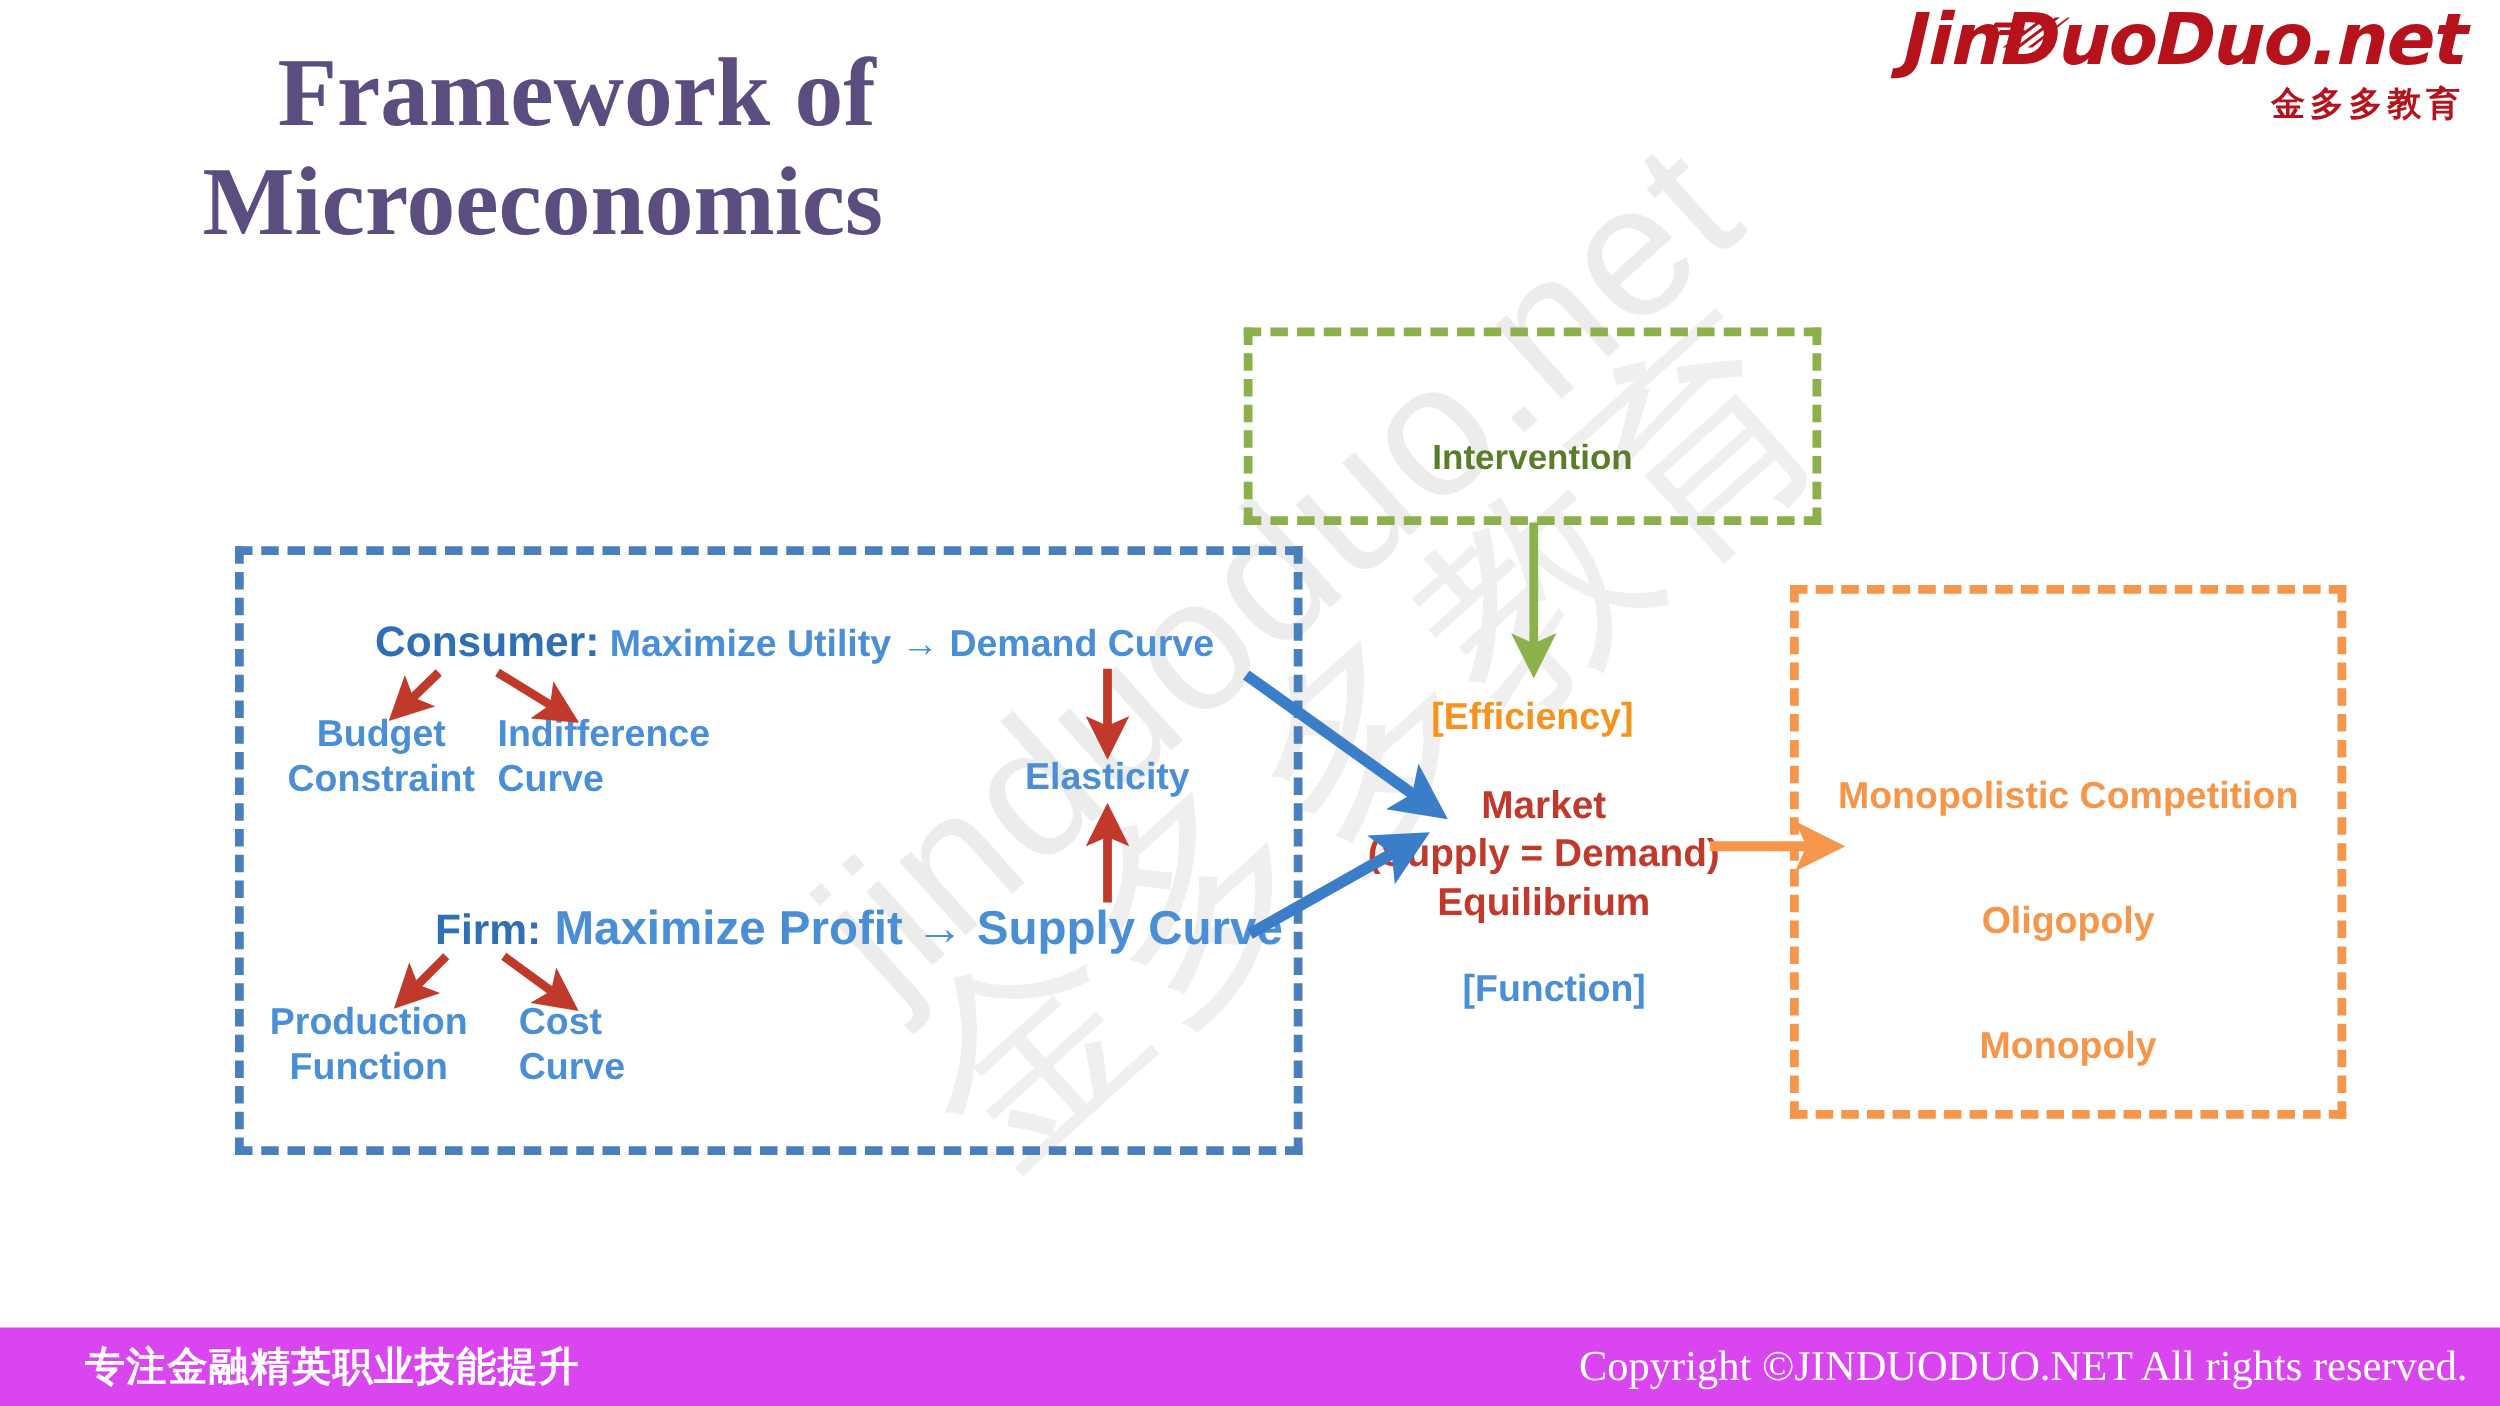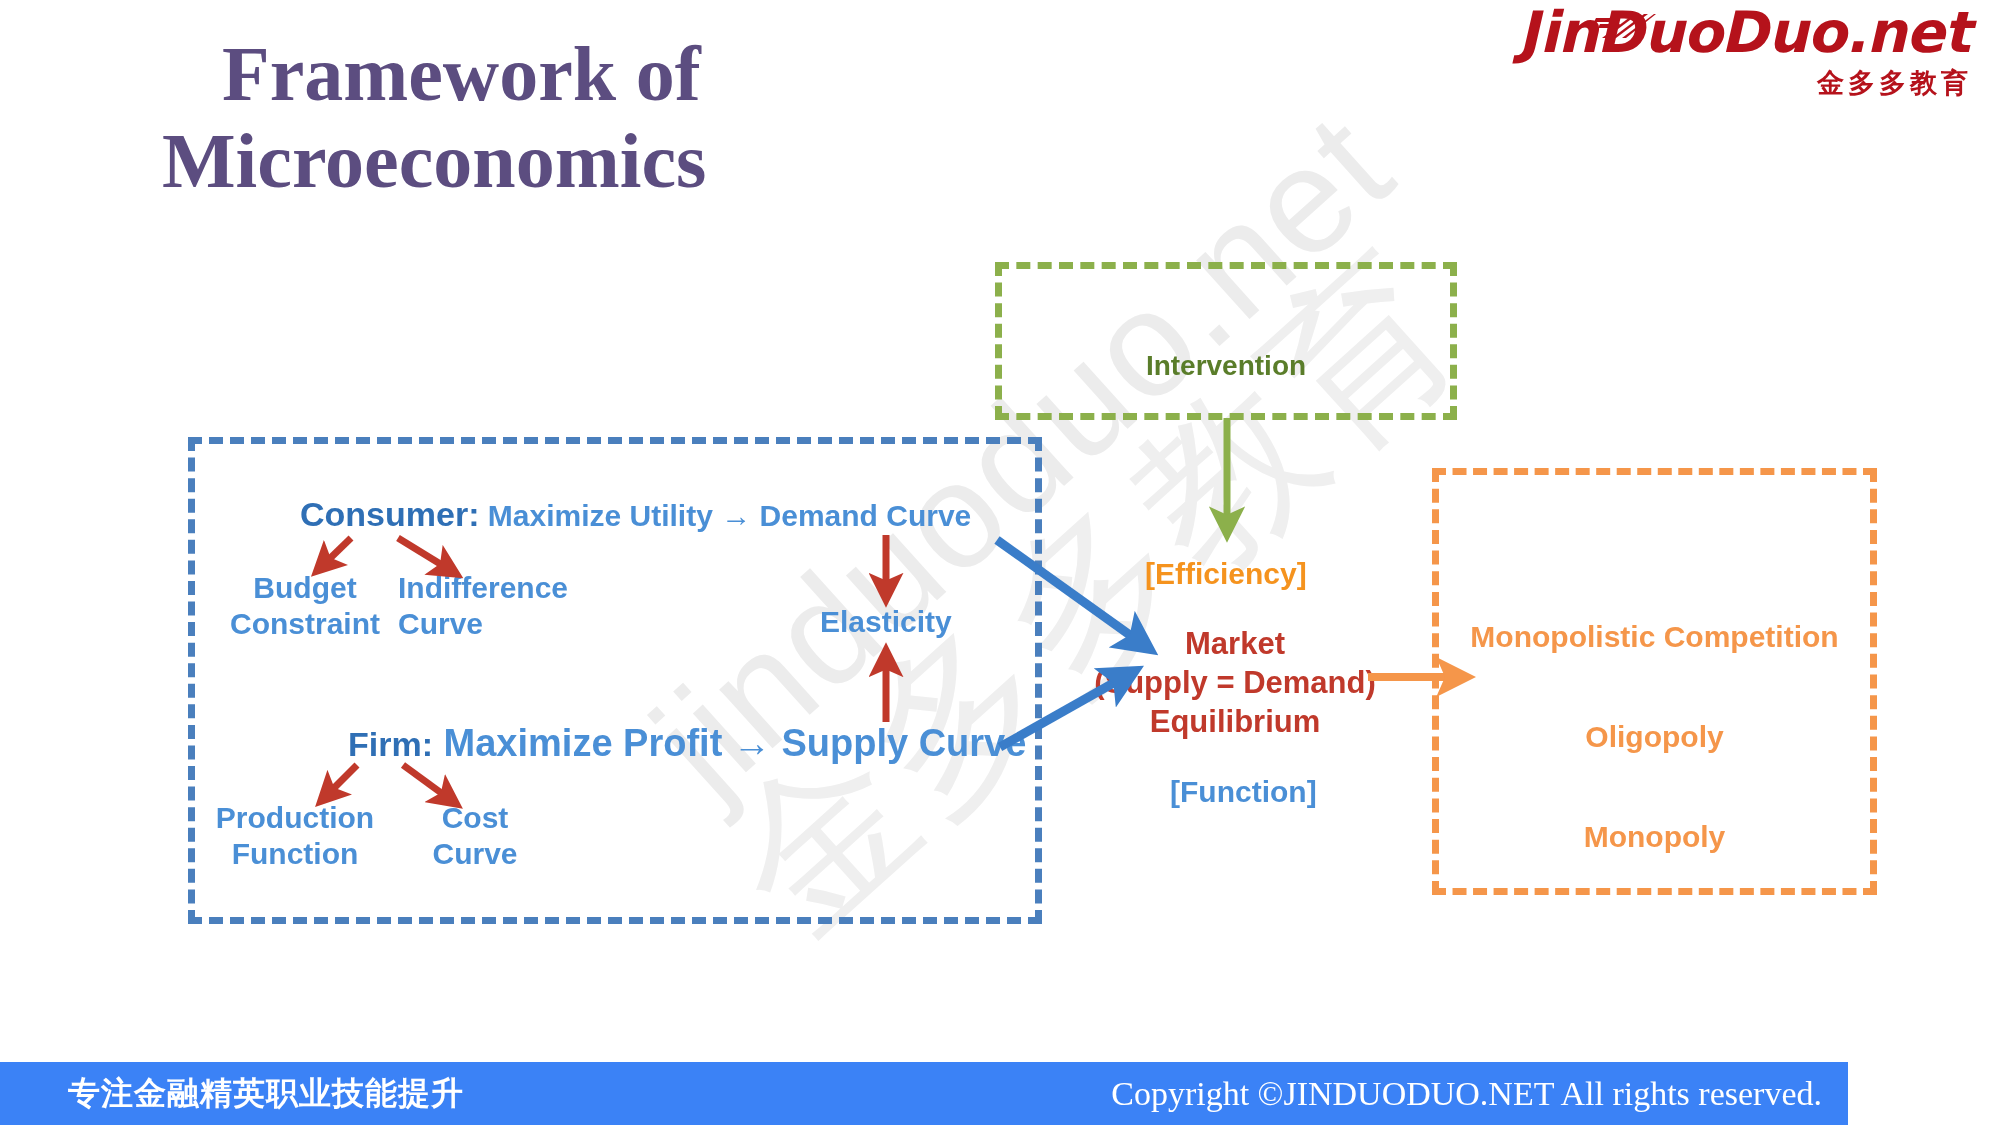--- a/index.html
+++ b/index.html
@@ -113,21 +113,21 @@
               text-align:left; width:200px; line-height:1.2; white-space:normal;}
 
   
   .row-firm{left:348px; top:722px; font-size:31px;}
   .row-firm .lead{font-size:34px;color:#2f6fb5;font-weight:bold;}
   .row-firm .rest{font-size:38px;color:#4a8fd6;font-weight:bold;}
 
   .lbl-production{left:205px; top:800px; font-size:30px; color:#4a8fd6; font-weight:bold;
                   text-align:center; width:180px; line-height:1.2; white-space:normal;}
   .lbl-cost{left:415px; top:800px; font-size:30px; color:#4a8fd6; font-weight:bold;
-            text-align:center; width:120px; line-height:1.2; white-space:normal;}
+            text-align:left; width:120px; line-height:1.2; white-space:normal;}
 
   .lbl-elasticity{left:820px; top:605px; font-size:30px; color:#4a8fd6; font-weight:bold;text-align:right;}
 
   
   .lbl-efficiency{left:1145px; top:557px; font-size:30px; color:#f5931e; font-weight:bold;}
   .lbl-equilibrium{left:1090px; top:625px; font-size:31px; color:#c0392b; font-weight:bold;
                    line-height:1.25; text-align:center; width:290px; white-space:normal;}
   .lbl-auction{left:1170px; top:775px; font-size:30px; color:#4a8fd6; font-weight:bold;}
 
   
@@ -142,22 +142,22 @@
   .ms1{top:520px;}
   .ms2{top:620px;}
   .ms3{top:720px;}
   .ms4{top:820px;}
 
   
   .arrows{position:absolute;left:0;top:0;width:2000px;height:1125px;z-index:5;pointer-events:none;}
 
   
   .footer{
-    position:absolute;left:0;bottom:0;width:1848px;height:63px;
-    background:#3b82f6;z-index:8;
+    position:absolute;left:0;bottom:0;width:2000px;height:63px;
+    background:#d946ef;z-index:8;
   }
   .footer-left{
     position:absolute;left:68px;top:50%;transform:translateY(-50%);
     color:#ffffff;font-size:32px;font-weight:bold;
     font-family:"DejaVu Sans",sans-serif;letter-spacing:1px;
   }
   .footer-right{
     position:absolute;right:26px;top:50%;transform:translateY(-50%);
     color:#ffffff;font-size:34px;
     font-family:"Liberation Serif","DejaVu Serif",serif;

